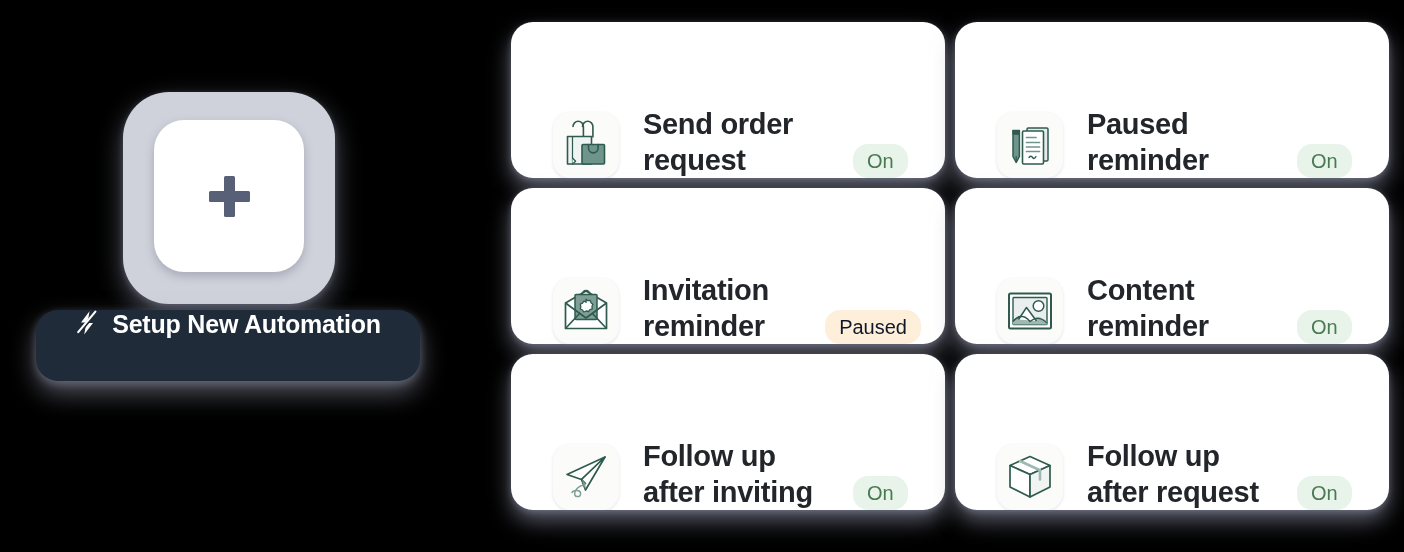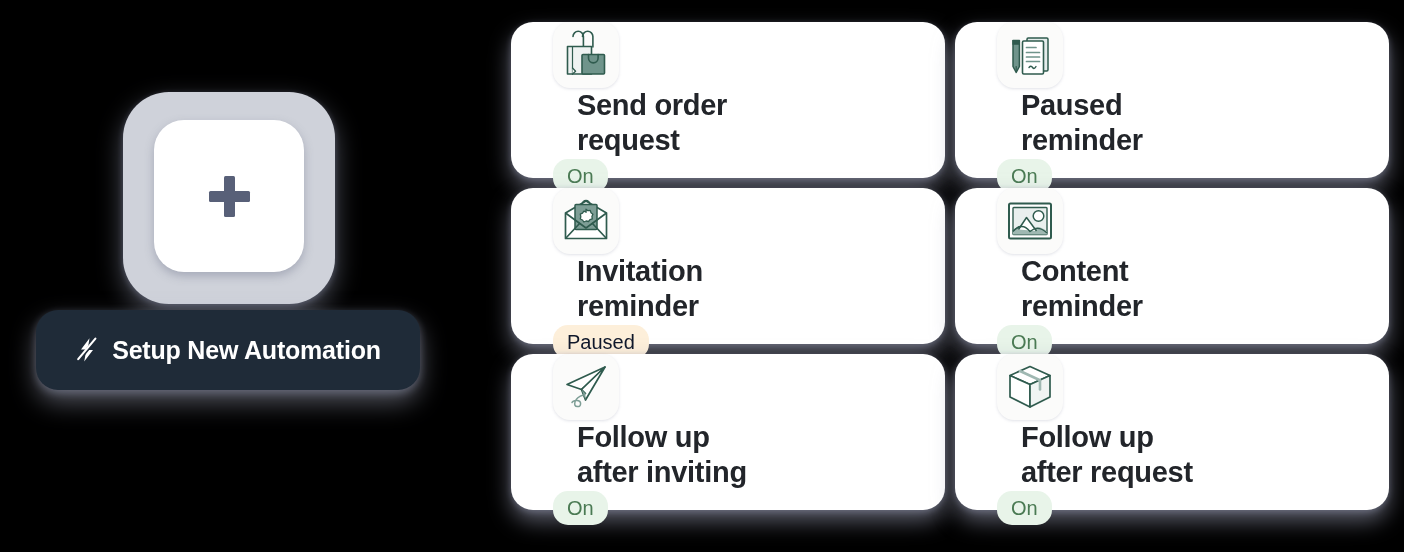--- a/index.html
+++ b/index.html
@@ -82,26 +82,25 @@
     left: 2px;
     height: 11px;
     width: 41px;
   }
 
   .setup-button {
     position: absolute;
     left: 36px;
     top: 310px;
     width: 384px;
-    height: 80px;
+    height: 71px;
     border-radius: 22px;
     background: #1f2b38;
     border: none;
     display: flex;
-    align-items: center;
     justify-content: center;
     gap: 13px;
     cursor: pointer;
     box-shadow: 0 12px 26px rgba(150,153,172,0.55),
                 0 3px 8px rgba(120,125,150,0.5);
     padding: 0;
   }
   .setup-button .bolt-icon {
     display: block;
     width: 24px;
@@ -128,26 +127,25 @@
     grid-template-rows: 156px 156px 156px;
     column-gap: 10px;
     row-gap: 10px;
   }
 
   .auto-card {
     position: relative;
     background: #ffffff;
     border-radius: 22px;
     display: flex;
-    align-items: flex-start;
+    align-items: flex-end;
     padding: 0 24px 0 42px;
     box-sizing: border-box;
     box-shadow: 0 11px 22px rgba(150,153,175,0.6),
                 0 2px 6px rgba(130,135,160,0.45);
-    flex-direction: column;
   }
 
   .icon-tile {
     flex: 0 0 auto;
     width: 66px;
     height: 66px;
     border-radius: 17px;
     background: #fbfbfa;
     box-shadow: 0 1px 3px rgba(120,125,150,0.22);
     display: flex;

